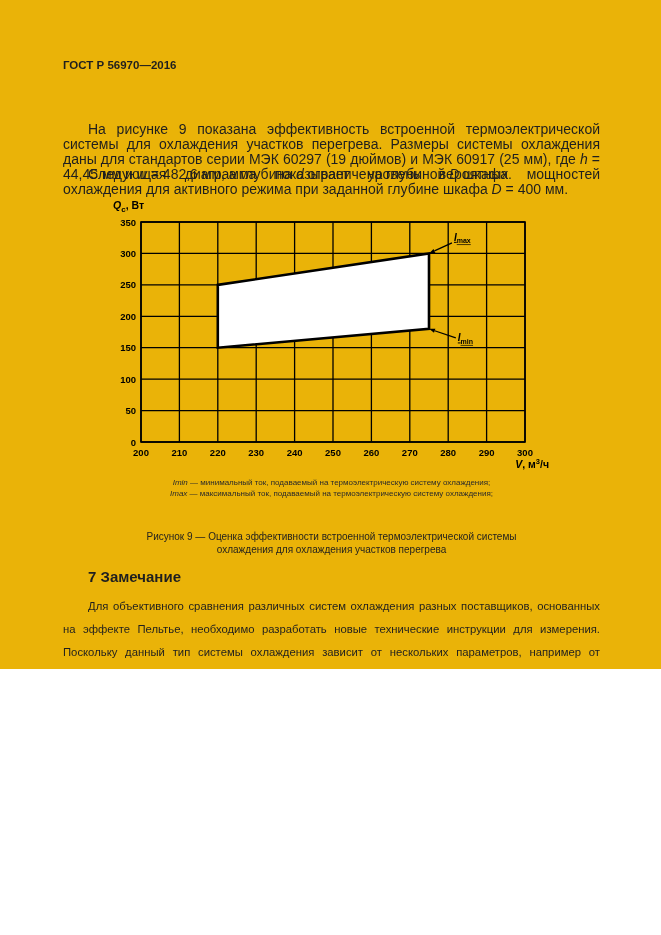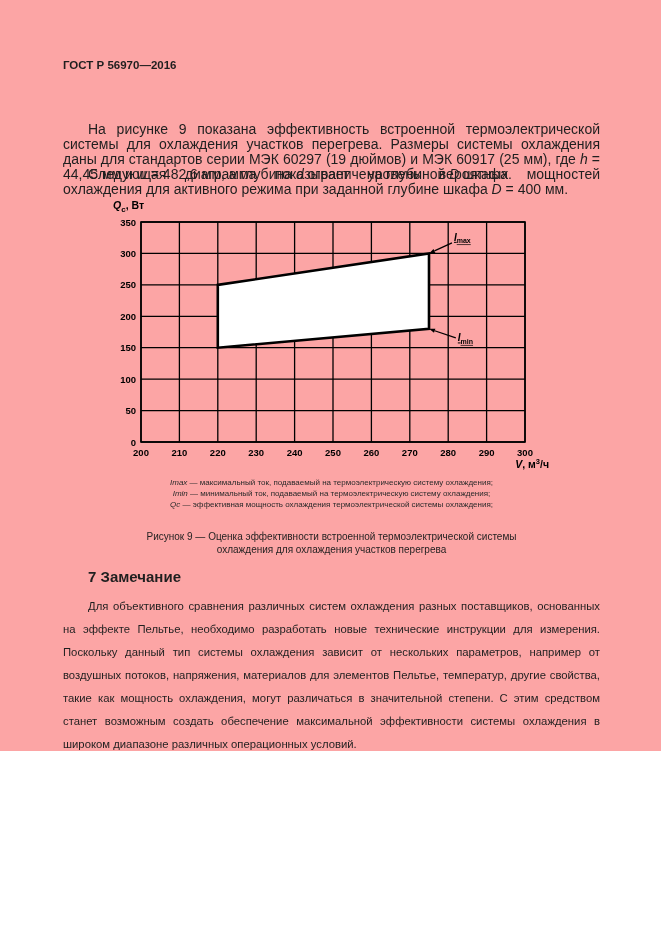--- a/index.html
+++ b/index.html
@@ -1,17 +1,17 @@
 <!DOCTYPE html>
 <html><head>
 <meta charset="utf-8">
 <style>
   html,body{margin:0;padding:0;background:#fff;}
   .page{
-    position:relative;width:661px;height:751px;background:#fca5a5;
+    position:relative;width:661px;height:669px;background:#eab308;
     font-family:"Liberation Sans",sans-serif;color:#1f1f1f;overflow:hidden;
   }
   .doc-header{position:absolute;left:63px;top:59px;font-size:11.5px;font-weight:bold;}
   .h62{position:absolute;left:88px;top:92px;width:512px;font-size:11.5px;font-weight:bold;line-height:14.5px;}
   .body-text{font-size:14px;line-height:15px;text-align:justify;}
   .para1{position:absolute;left:63px;top:122px;width:537px;text-indent:25px;}
   .para2{position:absolute;left:63px;top:167px;width:537px;text-indent:25px;}
   .chart-wrap{position:absolute;left:105px;top:195px;width:452px;height:278px;}
   .tick{font:bold 9.5px "Liberation Sans",sans-serif;fill:#000;}
   .axlabel{font:bold 10.5px "Liberation Sans",sans-serif;fill:#000;}
@@ -84,23 +84,22 @@
         <text x="348.96" y="45.85714285714286" class="ann" text-decoration="underline"><tspan font-style="italic" font-weight="bold">I</tspan><tspan dy="2.5" font-size="7" font-weight="bold">max</tspan></text>
         <line x1="346.96" y1="47.85714285714286" x2="329.4500566118197" y2="55.919212361407034" stroke="#000" stroke-width="1.2"></line>
         <polygon points="324,58.428571428571416 328.52995828719276,53.92085827040647 330.3701549364467,57.9175664524076" fill="#000"></polygon>
         <text x="352.8" y="146.42857142857144" class="ann" text-decoration="underline"><tspan font-style="italic" font-weight="bold">I</tspan><tspan dy="2.5" font-size="7" font-weight="bold">min</tspan></text>
         <line x1="350.8" y1="142.92857142857144" x2="329.68325335610604" y2="135.78084535241328" stroke="#000" stroke-width="1.2"></line>
         <polygon points="324,133.85714285714286 330.3886109377052,133.69698578850773 328.97789577450686,137.86470491631883" fill="#000"></polygon>
       </svg>
   </div>
 
   <div class="figure-legend">
+      <div class="legend-line"><span class="term">Imin</span> — минимальный ток, подаваемый на термоэлектрическую систему охлаждения;</div>
       <div class="legend-line"><span class="term">Imax</span> — максимальный ток, подаваемый на термоэлектрическую систему охлаждения;</div>
-      <div class="legend-line"><span class="term">Imin</span> — минимальный ток, подаваемый на термоэлектрическую систему охлаждения;</div>
-      <div class="legend-line"><span class="term">Qc</span> — эффективная мощность охлаждения термоэлектрической системы охлаждения;</div>
     </div>
 
   <div class="figure-caption">
     <div>Рисунок 9 — Оценка эффективности встроенной термоэлектрической системы</div>
     <div>охлаждения для охлаждения участков перегрева</div>
   </div>
 
   <div class="h7">7 Замечание</div>
 
   <div class="para7">Для объективного сравнения различных систем охлаждения разных поставщиков, основанных на эффекте Пельтье, необходимо разработать новые технические инструкции для измерения. Поскольку данный тип системы охлаждения зависит от нескольких параметров, например от воздушных потоков, напряжения, материалов для элементов Пельтье, температур, другие свойства, такие как мощность охлаждения, могут различаться в значительной степени. С этим средством станет возможным создать обеспечение максимальной эффективности системы охлаждения в широком диапазоне различных операционных условий.</div>

